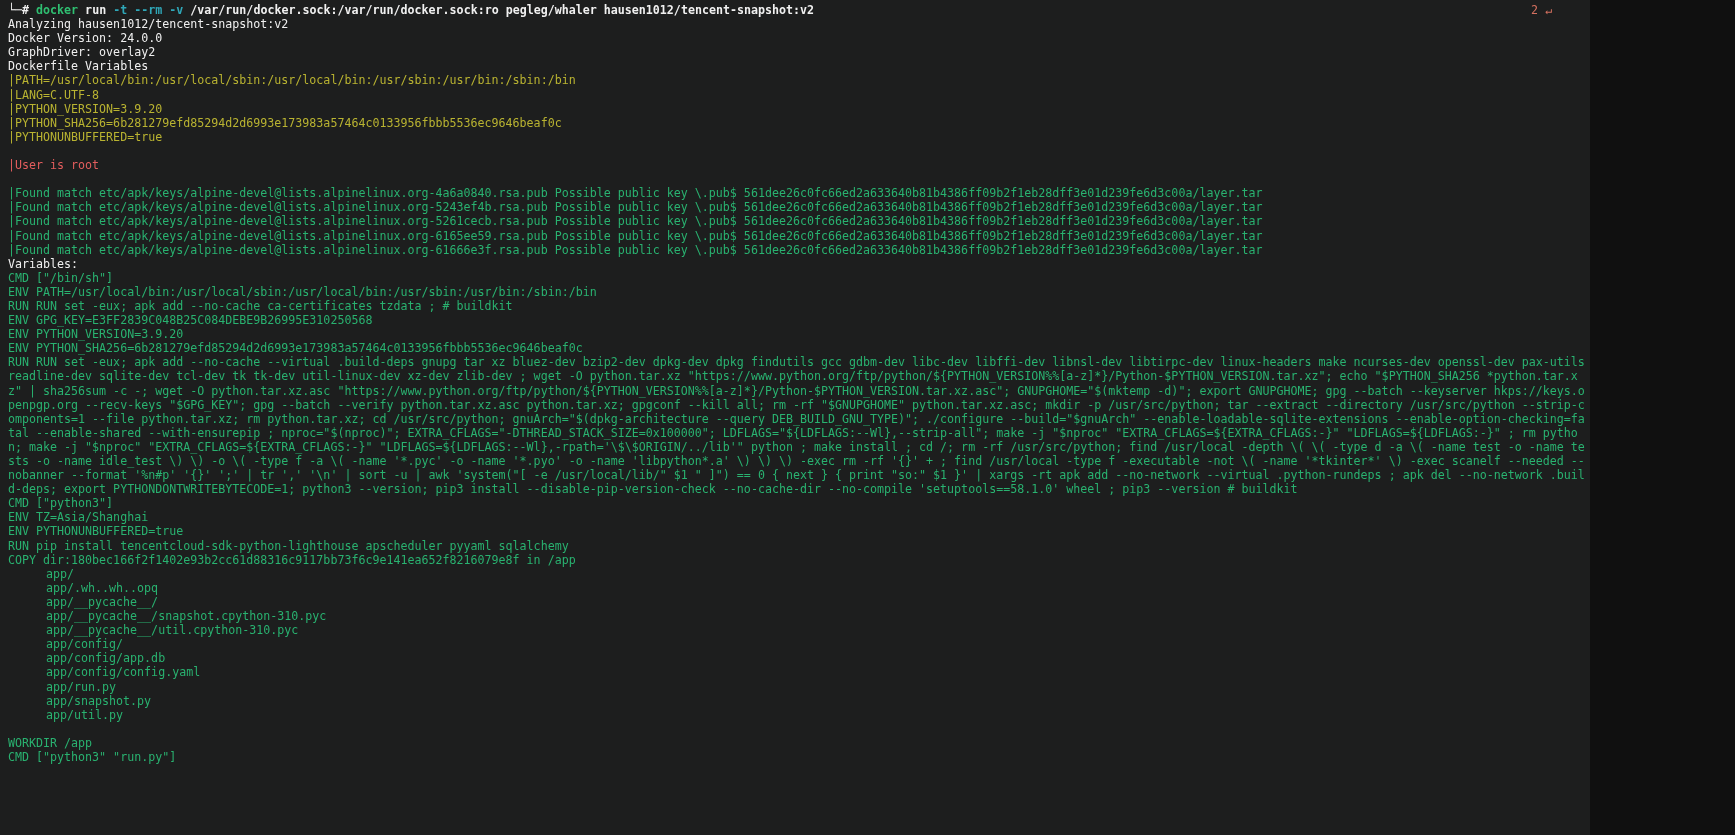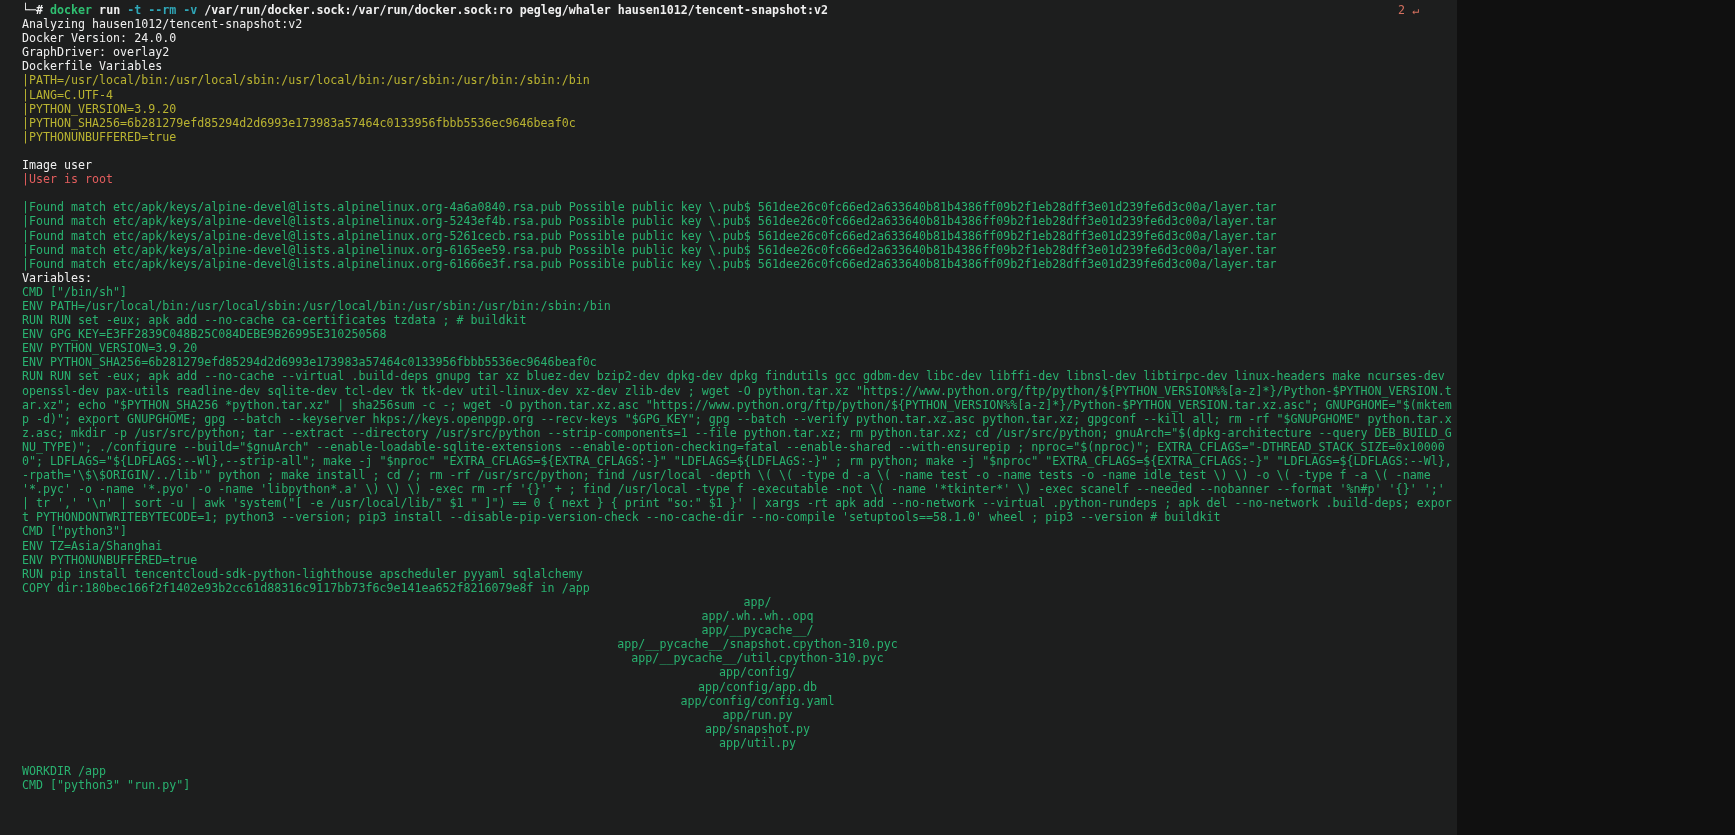--- a/index.html
+++ b/index.html
@@ -1,37 +1,37 @@
 <!DOCTYPE html>
 <html><head>
 <meta charset="utf-8">
 <style>
   html,body{margin:0;padding:0;background:#101010;}
   .terminal{
     position:relative;
-    width:1457px;height:835px;
+    width:1590px;height:835px;
     background:#1d1e1e;
     overflow:hidden;
     box-sizing:border-box;
-    padding:3px 0 0 22px;
+    padding:3px 0 0 8px;
     font-family:"DejaVu Sans Mono", monospace;
     font-size:11.65px;
     line-height:14.1px;
     color:#f0f0f0;
     cursor:text;
   }
   .line{
     white-space:pre-wrap;
     word-break:break-all;
     min-height:14.1px;
     position:relative;
     padding-right:2px;
   }
   .line.bold{font-weight:bold;}
-  .line.indent{padding-left:38px;text-align:center;}
+  .line.indent{padding-left:38px;}
   .t-plain{color:#f0f0f0;}
   .t-prompt{color:#f0f0f0;}
   .t-cmd{color:#2fbf71;}
   .t-flag{color:#2fa7b8;}
   .t-env{color:#b9b331;}
   .t-red{color:#e25d5d;}
   .t-green{color:#29b270;}
   .t-status{color:#d4705f;}
   .right-status{
     position:absolute;
@@ -43,26 +43,25 @@
 <body>
 
 <div class="terminal">
   <div id="screen">
       <div class="line bold"><span class="t-prompt">└─# </span><span class="t-cmd">docker</span><span class="t-plain"> run </span><span class="t-flag">-t</span><span class="t-plain"> </span><span class="t-flag">--rm</span><span class="t-plain"> </span><span class="t-flag">-v</span><span class="t-plain"> /var/run/docker.sock:/var/run/docker.sock:ro pegleg/whaler hausen1012/tencent-snapshot:v2</span><span class="right-status t-status">2 ↵</span></div>
       <div class="line"><span class="t-plain">Analyzing hausen1012/tencent-snapshot:v2</span></div>
       <div class="line"><span class="t-plain">Docker Version: 24.0.0</span></div>
       <div class="line"><span class="t-plain">GraphDriver: overlay2</span></div>
       <div class="line"><span class="t-plain">Dockerfile Variables</span></div>
       <div class="line"><span class="t-env">|PATH=/usr/local/bin:/usr/local/sbin:/usr/local/bin:/usr/sbin:/usr/bin:/sbin:/bin</span></div>
-      <div class="line"><span class="t-env">|LANG=C.UTF-4</span></div>
+      <div class="line"><span class="t-env">|LANG=C.UTF-8</span></div>
       <div class="line"><span class="t-env">|PYTHON_VERSION=3.9.20</span></div>
       <div class="line"><span class="t-env">|PYTHON_SHA256=6b281279efd85294d2d6993e173983a57464c0133956fbbb5536ec9646beaf0c</span></div>
       <div class="line"><span class="t-env">|PYTHONUNBUFFERED=true</span></div>
       <div class="line">&nbsp;</div>
-      <div class="line"><span class="t-plain">Image user</span></div>
       <div class="line"><span class="t-red">|User is root</span></div>
       <div class="line">&nbsp;</div>
       <div class="line"><span class="t-green">|Found match etc/apk/keys/alpine-devel@lists.alpinelinux.org-4a6a0840.rsa.pub Possible public key \.pub$ 561dee26c0fc66ed2a633640b81b4386ff09b2f1eb28dff3e01d239fe6d3c00a/layer.tar</span></div>
       <div class="line"><span class="t-green">|Found match etc/apk/keys/alpine-devel@lists.alpinelinux.org-5243ef4b.rsa.pub Possible public key \.pub$ 561dee26c0fc66ed2a633640b81b4386ff09b2f1eb28dff3e01d239fe6d3c00a/layer.tar</span></div>
       <div class="line"><span class="t-green">|Found match etc/apk/keys/alpine-devel@lists.alpinelinux.org-5261cecb.rsa.pub Possible public key \.pub$ 561dee26c0fc66ed2a633640b81b4386ff09b2f1eb28dff3e01d239fe6d3c00a/layer.tar</span></div>
       <div class="line"><span class="t-green">|Found match etc/apk/keys/alpine-devel@lists.alpinelinux.org-6165ee59.rsa.pub Possible public key \.pub$ 561dee26c0fc66ed2a633640b81b4386ff09b2f1eb28dff3e01d239fe6d3c00a/layer.tar</span></div>
       <div class="line"><span class="t-green">|Found match etc/apk/keys/alpine-devel@lists.alpinelinux.org-61666e3f.rsa.pub Possible public key \.pub$ 561dee26c0fc66ed2a633640b81b4386ff09b2f1eb28dff3e01d239fe6d3c00a/layer.tar</span></div>
       <div class="line"><span class="t-plain">Variables:</span></div>
       <div class="line"><span class="t-green">CMD ["/bin/sh"]</span></div>
       <div class="line"><span class="t-green">ENV PATH=/usr/local/bin:/usr/local/sbin:/usr/local/bin:/usr/sbin:/usr/bin:/sbin:/bin</span></div>

